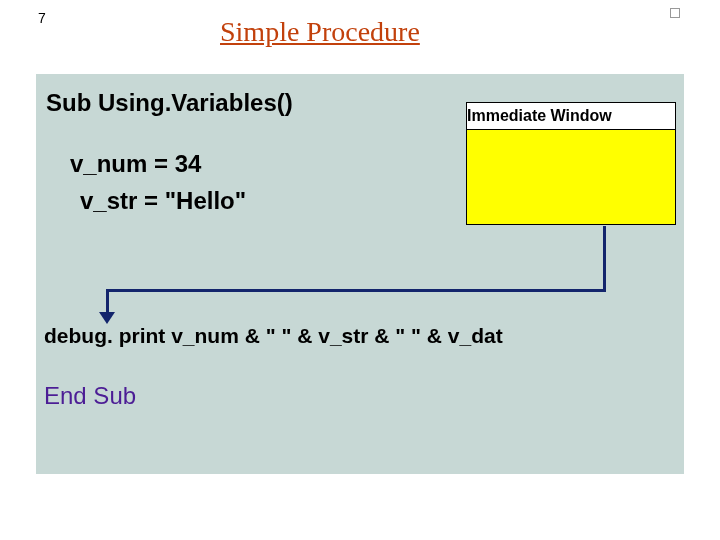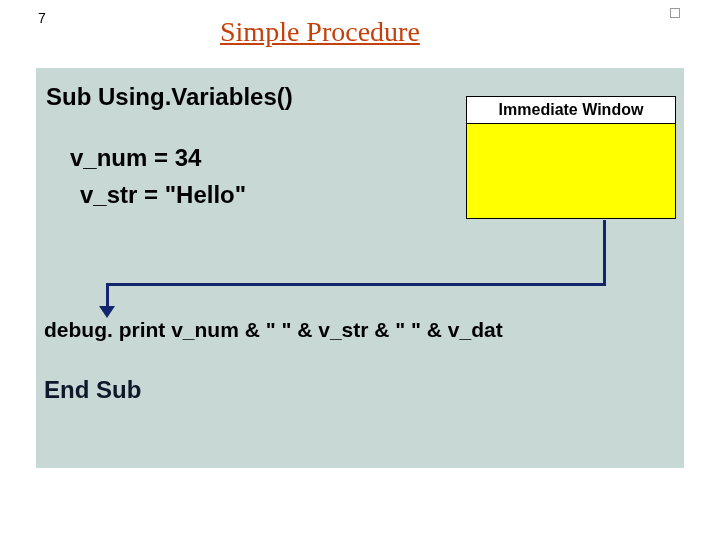--- a/index.html
+++ b/index.html
@@ -31,21 +31,21 @@
     position: absolute;
     top: 16px;
     left: 220px;
     font-size: 28px;
     color: #c2410c;
     text-decoration: underline;
     font-family: "Times New Roman", serif;
   }
   .content {
     position: absolute;
-    top: 68px;
+    top: 74px;
     left: 36px;
     width: 648px;
     height: 400px;
     background: #c7d8d5;
     padding: 10px 10px;
   }
   .code-line {
     font-weight: bold;
     font-size: 24px;
     color: #000;
@@ -60,33 +60,33 @@
     left: 8px;
     font-size: 21px;
     font-weight: bold;
     color: #000;
   }
   .end-sub {
     position: absolute;
     top: 308px;
     left: 8px;
     font-size: 24px;
-    font-weight: bold;
-    color: #0f172a;
+    font-weight: normal;
+    color: #4c1d95;
   }
   .immediate-window {
     position: absolute;
     top: 28px;
     right: 8px;
     width: 210px;
     border: 1px solid #000;
     background: #fff;
   }
   .iw-title {
-    text-align: center;
+    text-align: left;
     font-weight: bold;
     font-size: 16px;
     padding: 4px 0;
     border-bottom: 1px solid #000;
     background: #fff;
   }
   .iw-body {
     background: #ffff00;
     height: 94px;
   }

